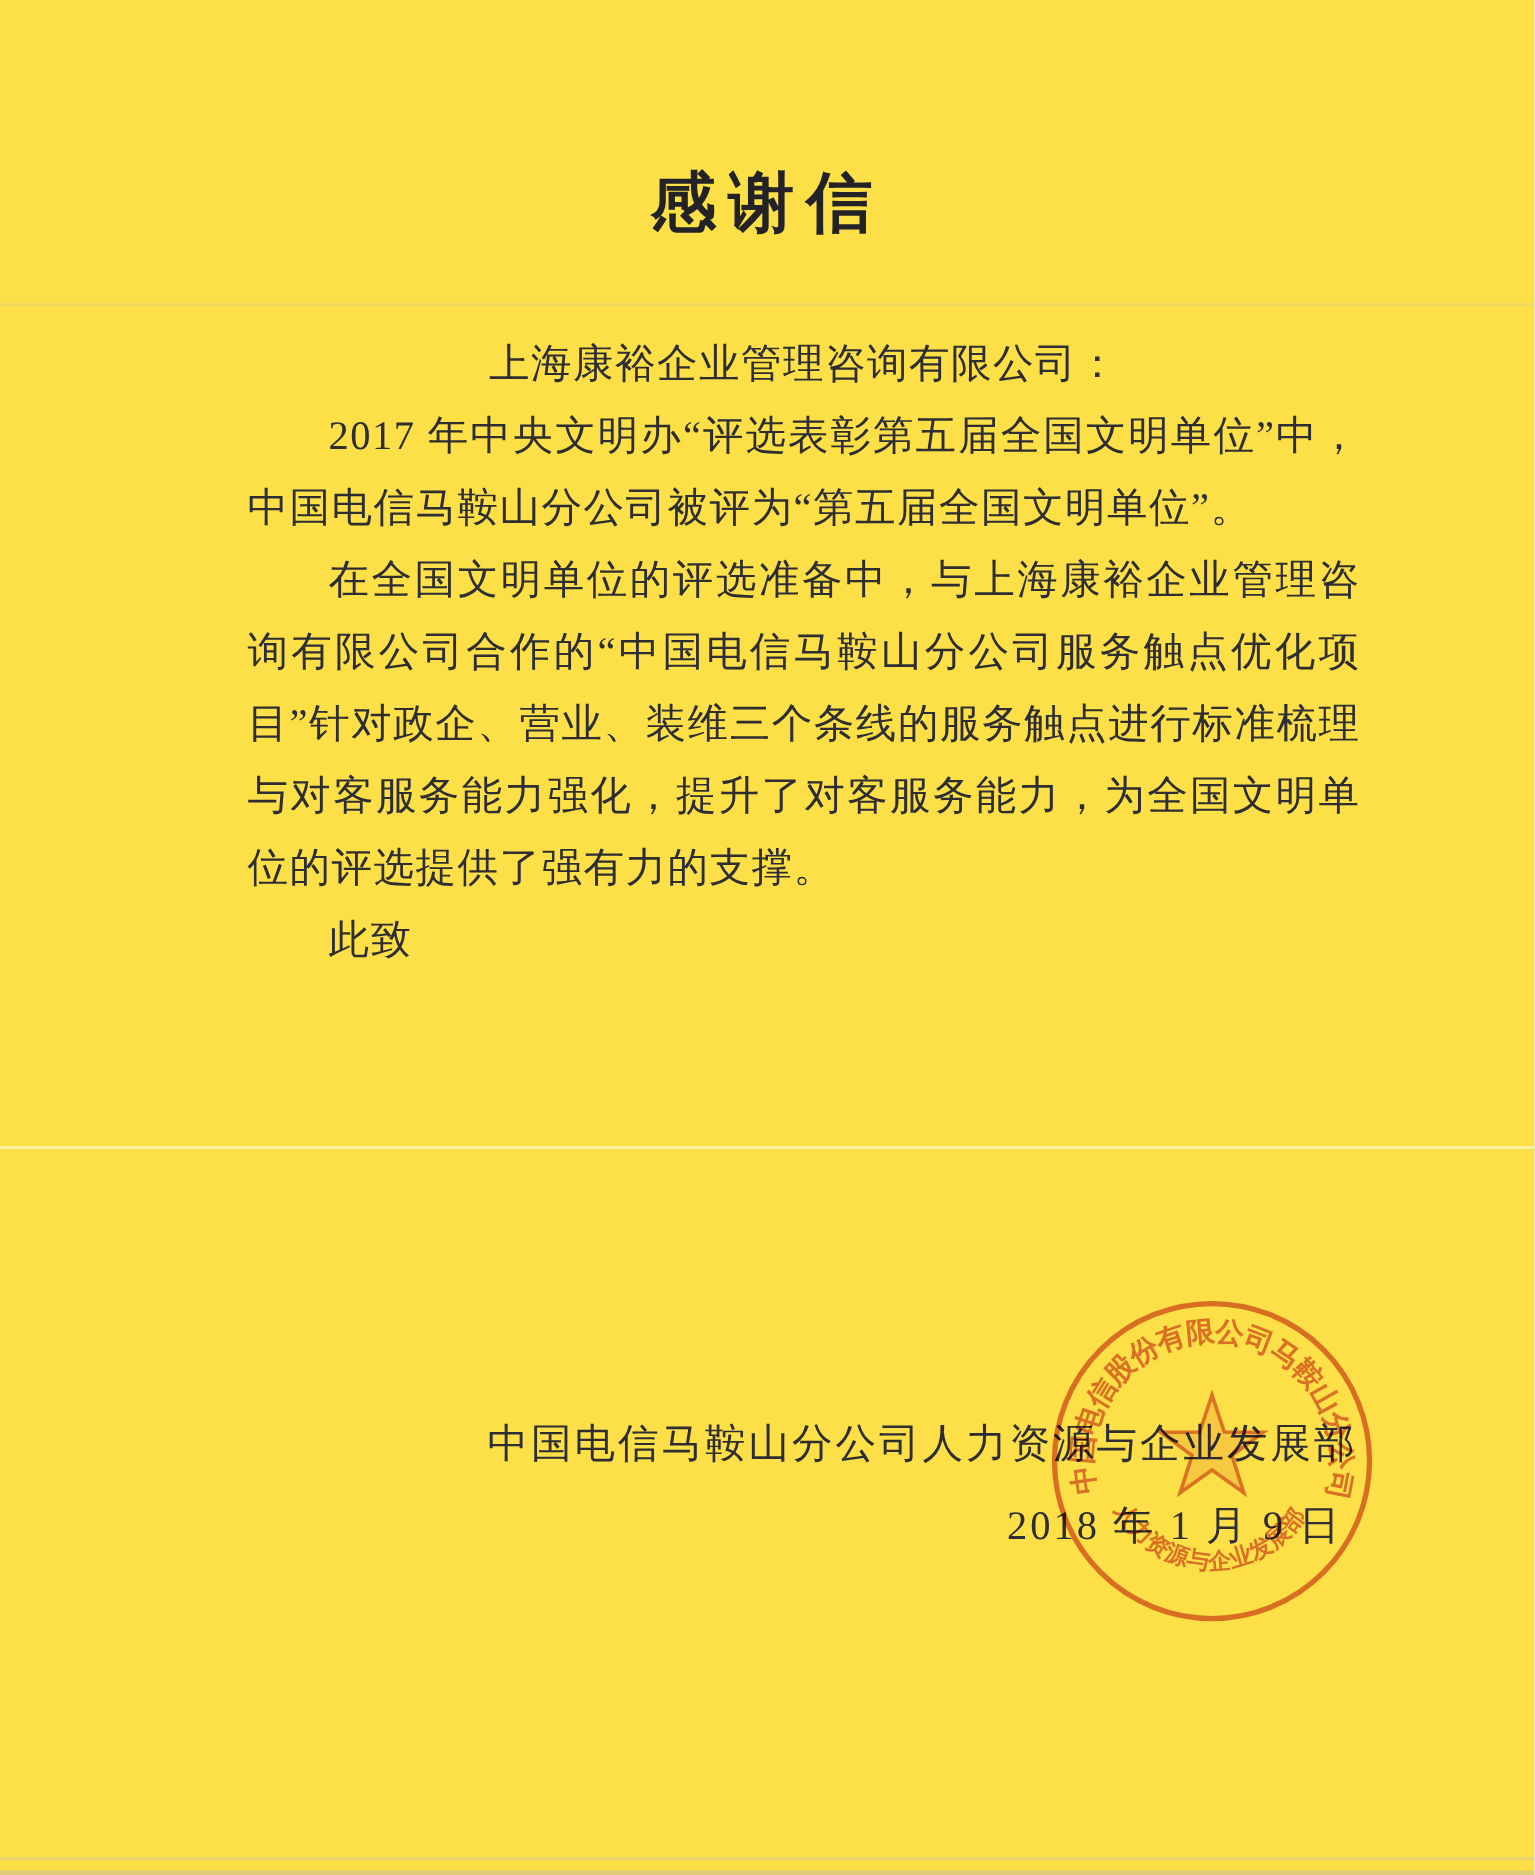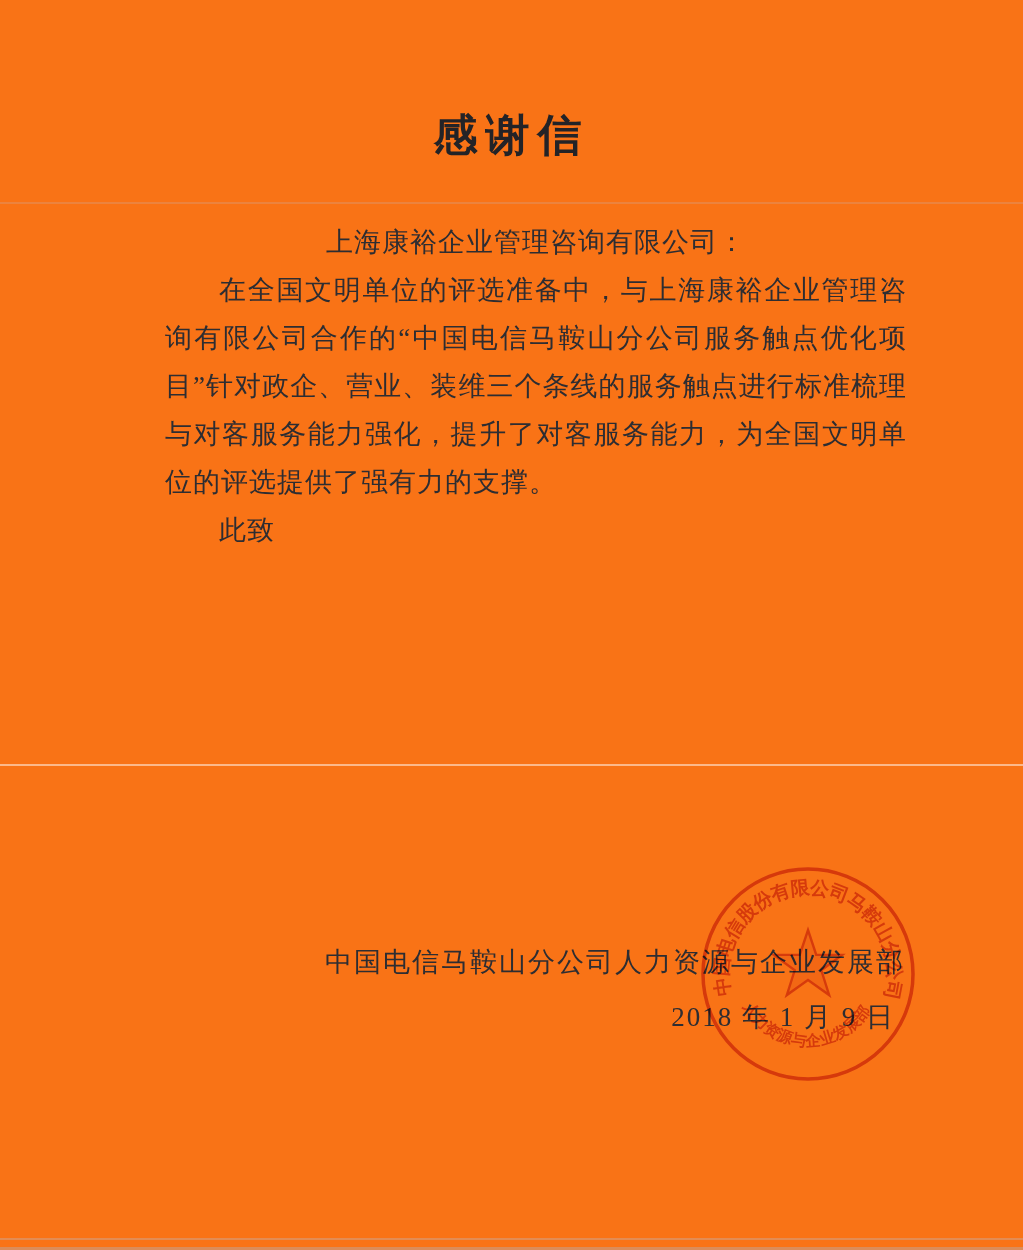--- a/index.html
+++ b/index.html
@@ -2,21 +2,21 @@
 <html><head>
 <meta charset="utf-8">
 <style>
   * { margin: 0; padding: 0; box-sizing: border-box; }
   html, body { background: #e9e9ee; }
   .page {
     position: relative;
     width: 1023px;
     height: 1250px;
     margin: 0 auto;
-    background: #f97316;
+    background: #fde047;
     overflow: hidden;
     font-family: "Liberation Serif", "DejaVu Serif", serif;
     color: #2d2d32;
   }
   
   .scan-line {
     position: absolute;
     left: 0;
     width: 100%;
     height: 2px;
@@ -99,20 +99,21 @@
 
   <div class="scan-line l1"></div>
   <div class="scan-line l2"></div>
   <div class="scan-line l3"></div>
   <div class="page-bottom-edge"></div>
 
   <h1 class="doc-title">感谢信</h1>
 
   <div class="letter-body">
     <p class="salutation">上海康裕企业管理咨询有限公司：</p>
+    <p class="para">2017 年中央文明办“评选表彰第五届全国文明单位”中，中国电信马鞍山分公司被评为“第五届全国文明单位”。</p>
     <p class="para">在全国文明单位的评选准备中，与上海康裕企业管理咨询有限公司合作的“中国电信马鞍山分公司服务触点优化项目”针对政企、营业、装维三个条线的服务触点进行标准梳理与对客服务能力强化，提升了对客服务能力，为全国文明单位的评选提供了强有力的支撑。</p>
     <p class="closing-cizhi">此致</p>
   </div>
 
   <div class="signature">中国电信马鞍山分公司人力资源与企业发展部</div>
   <div class="letter-date">2018 年 1 月 9 日</div>
 
   <svg class="stamp" viewBox="0 0 230 230" xmlns="http://www.w3.org/2000/svg">
     <defs>
       <path id="arcTop" d="M 37.7 135.7 A 80 80 0 1 1 192.3 135.7" fill="none"></path>

